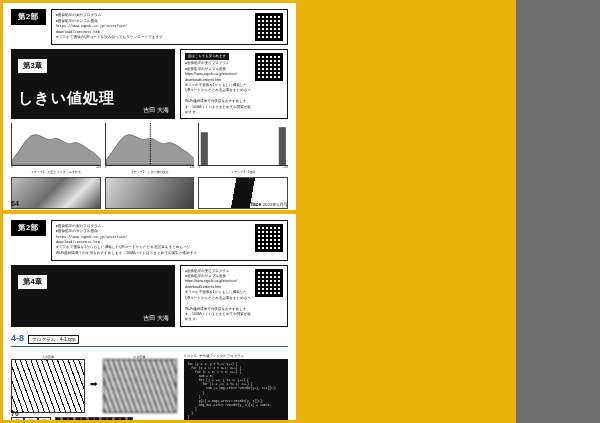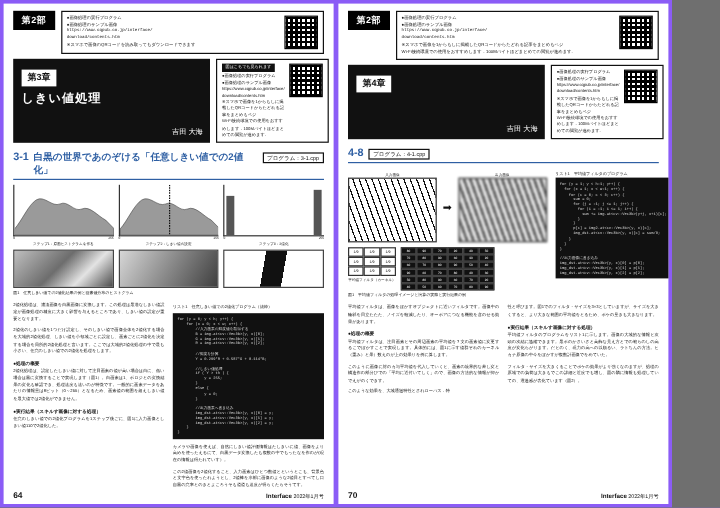--- a/index.html
+++ b/index.html
@@ -1,32 +1,32 @@
 <!DOCTYPE html>
 <html lang="ja"><head>
 <meta charset="utf-8">
 <style>
   html,body{margin:0;padding:0;background:#6f6f6f;}
   body{width:600px;height:423px;overflow:hidden;font-family:"Liberation Sans","DejaVu Sans",sans-serif;}
-  .spread{position:relative;width:560px;height:423px;display:flex;gap:4px;padding:3px;box-sizing:border-box;background:#8b5cf6;}
+  .spread{position:relative;width:516px;height:423px;display:flex;gap:4px;padding:3px;box-sizing:border-box;background:#eab308;flex-direction:column;}
   .page{position:relative;width:293px;height:417px;background:#fff;box-sizing:border-box;padding:6px 8px 4px 8px;overflow:hidden;}
   .pg-top{display:flex;align-items:flex-start;gap:5px;}
   .part-badge{background:#000;color:#fff;font-size:7.5px;font-weight:bold;padding:3px 7px;letter-spacing:.5px;white-space:nowrap;}
   .top-right-box{flex:1;border:1px solid #111;padding:3px 4px;display:flex;gap:4px;align-items:flex-start;}
   .trb-text{flex:1;font-size:3.6px;line-height:1.55;color:#111;}
   .trb-text .ln{white-space:nowrap;}
   .trb-text .url{font-family:"Liberation Mono","DejaVu Sans Mono",monospace;font-size:3.5px;}
   .qr{width:26px;height:26px;flex:0 0 26px;background:
      repeating-linear-gradient(90deg,#000 0 2px,#fff 2px 4px),
      repeating-linear-gradient(0deg,#000 0 2px,#fff 2px 4px);
      background-blend-mode:multiply;border:1px solid #000;}
   .chap-row{display:flex;gap:5px;margin-top:4px;align-items:stretch;}
   .chap-box{flex:0 0 150px;background:#111;color:#fff;padding:5px 7px 5px 7px;position:relative;min-height:52px;}
   .chap-num{font-size:7.5px;background:#fff;color:#111;display:inline-block;padding:2px 5px;font-weight:bold;}
-  .chap-title{font-size:10px;font-weight:bold;letter-spacing:1px;margin-top:5px;line-height:1.18;}
+  .chap-title{font-size:15px;font-weight:bold;letter-spacing:1px;margin-top:16px;line-height:1.18;}
   .chap-author{position:absolute;right:6px;bottom:4px;font-size:6px;}
   .side-note{flex:1;border:1px solid #111;padding:3px 4px;display:flex;gap:4px;font-size:3.5px;line-height:1.55;color:#111;}
   .side-note .sn-text{flex:1;}
   .tag{display:inline-block;background:#111;color:#fff;font-size:3.4px;padding:1px 3px;margin-bottom:1px;}
   .sec-head{display:flex;align-items:baseline;gap:4px;margin-top:6px;border-bottom:1.6px solid #2e5fa3;padding-bottom:2px;}
   .sec-no{color:#2e5fa3;font-size:9px;font-weight:bold;}
   .sec-title{color:#2e5fa3;font-size:8px;font-weight:bold;flex:1;}
   .sec-prog{font-size:4.6px;color:#111;border:1px solid #111;padding:1px 3px;white-space:nowrap;}
   .fig-area{margin-top:4px;}
   .cols{display:flex;gap:7px;margin-top:5px;}
@@ -93,25 +93,20 @@
           <div>●画像処理のサンプル画像</div>
           <div class="url">https://www.cqpub.co.jp/interface/</div>
           <div class="url">download/contents.htm</div>
           <div>※スマホで画像を1からもしに掲載したQRコードからたどれる記事をまとめもペジ</div>
           <div>Wi-Fi接続環境での使用をおすすめします．100Mバイトほどまとめての閲覧が進めます.</div>
         </div>
         <div class="qr"></div>
       </div>
     </div>
 
-    <div class="sec-head">
-      <span class="sec-no">3-1</span>
-      <span class="sec-title">白黒の世界であのぞける「任意しきい値での2値化」</span>
-      <span class="sec-prog">プログラム：3-1.cpp</span>
-    </div>
 
     <div class="fig-area">
       <div class="hist-row">
         <div style="flex:1">
           <div class="hist">
             <svg class="curve" viewBox="0 0 100 100" preserveAspectRatio="none">
               <path d="M0,100 L0,88 C8,70 14,40 22,30 C30,20 38,45 46,38 C54,30 60,55 68,48 C76,41 84,62 92,70 L100,86 L100,100 Z" fill="#9a9a9a" stroke="#333" stroke-width="0.7"></path>
             </svg>
           </div>
           <div class="axis-ends">

